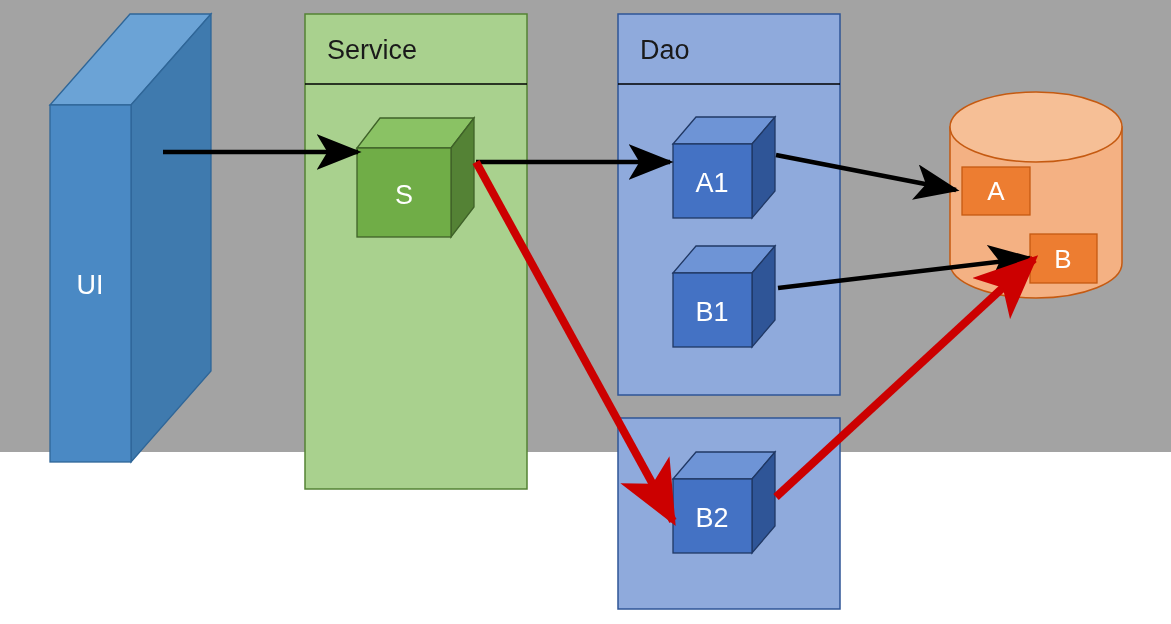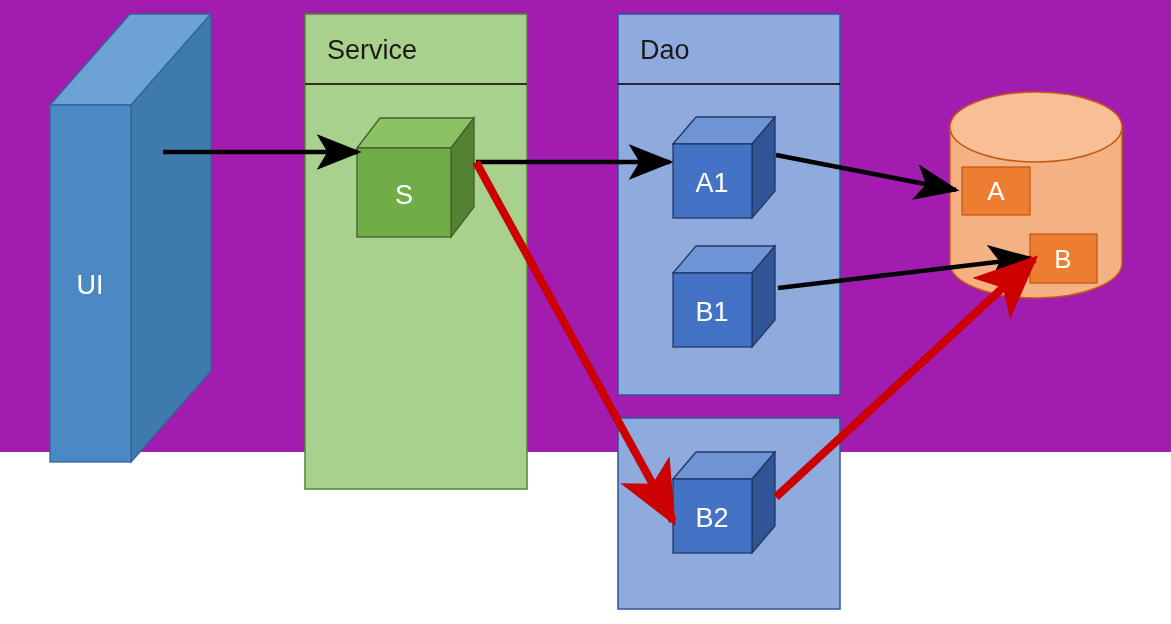--- a/index.html
+++ b/index.html
@@ -10,21 +10,21 @@
   body {
     width: 1171px;
     height: 624px;
     font-family: "Liberation Sans", sans-serif;
     overflow: hidden;
   }
   #diagram-root {
     position: relative;
     width: 1171px;
     height: 452px;
-    background: #a21caf;
+    background: #a3a3a3;
   }
   #diagram-svg {
     position: absolute;
     top: 0;
     left: 0;
     width: 1171px;
     height: 624px;
   }
   .panel-title {
     font-size: 27px;

